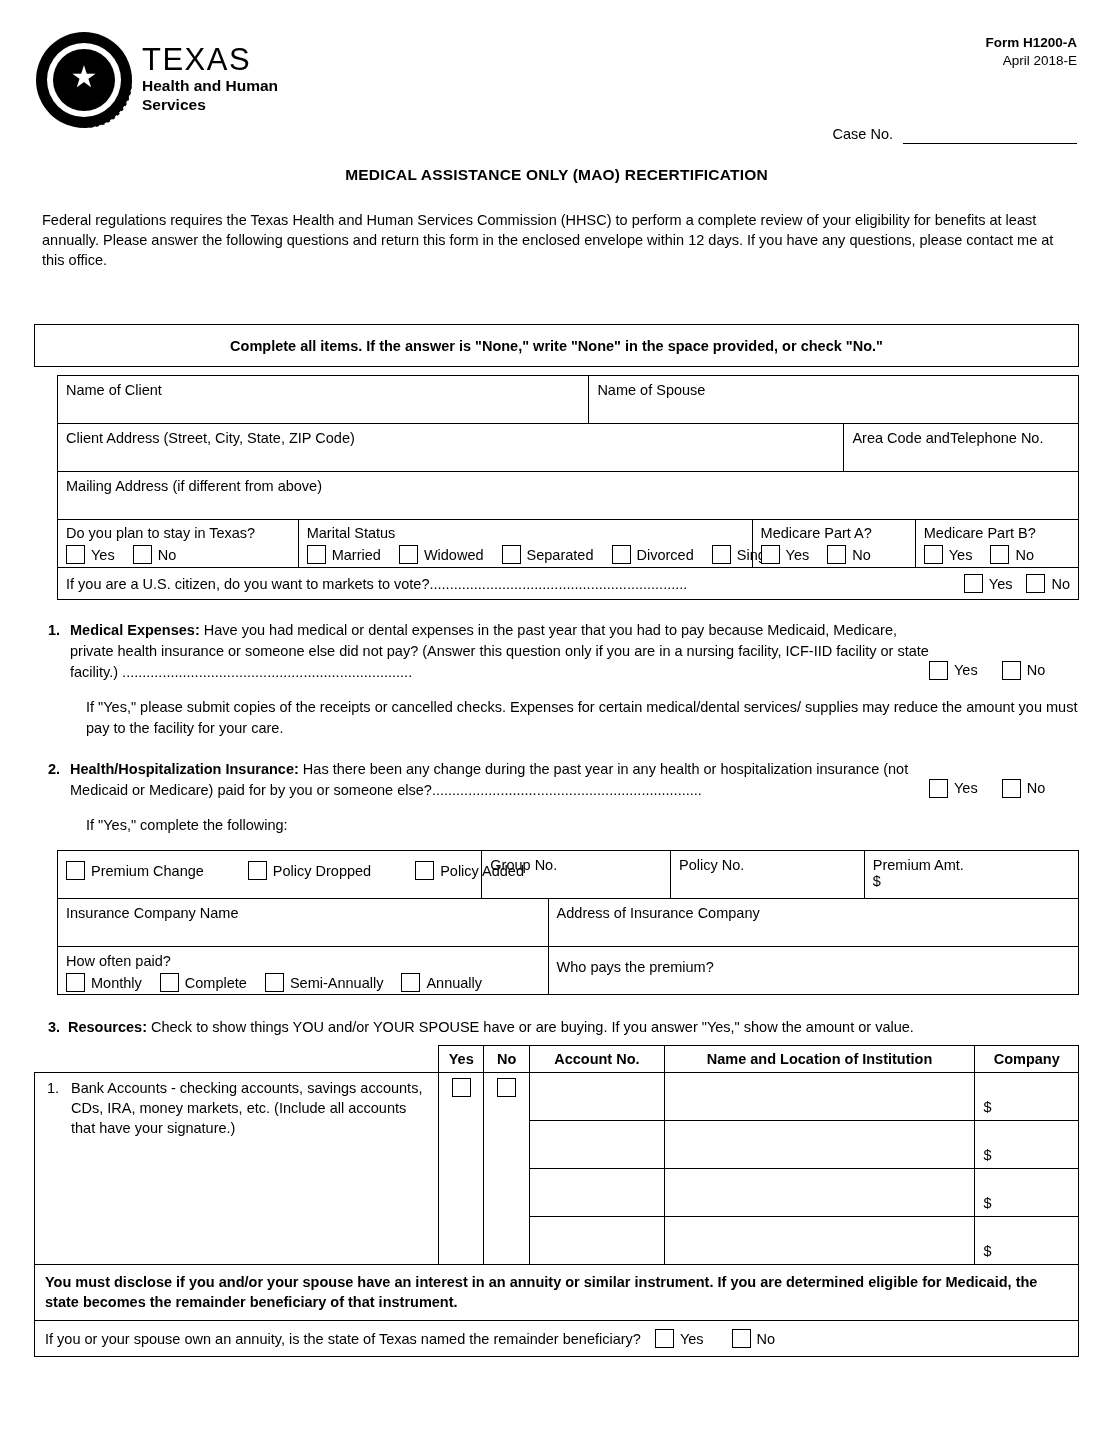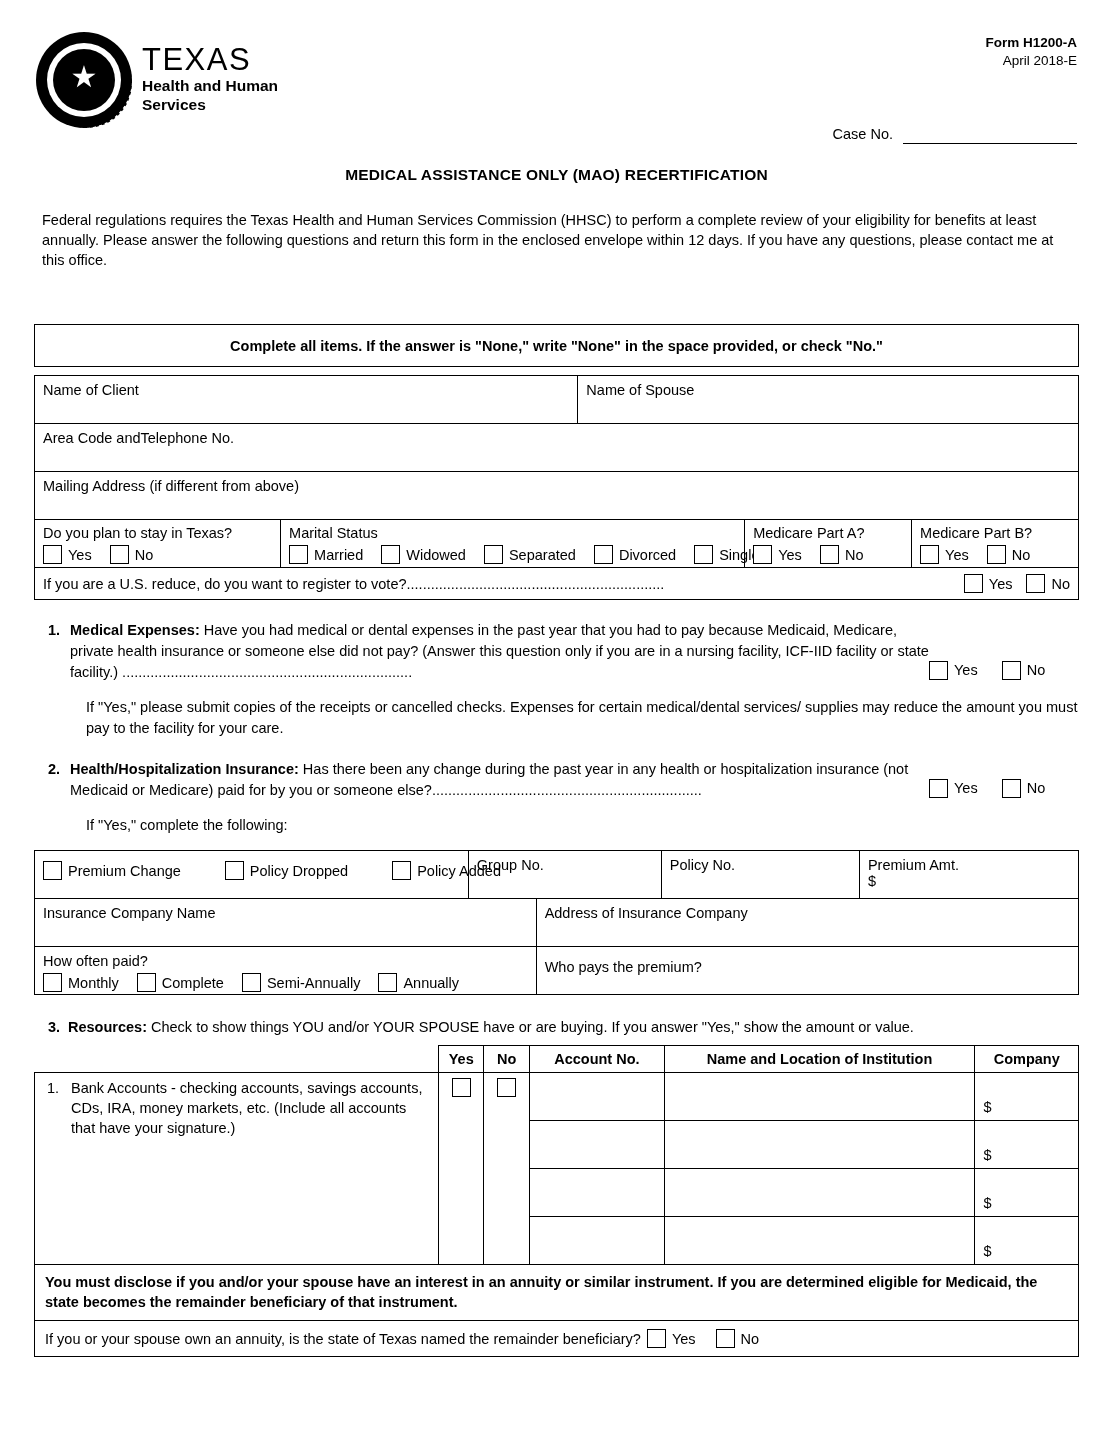--- a/index.html
+++ b/index.html
@@ -143,20 +143,21 @@
     align-items: center;
     justify-content: center;
     font-size: 14.5px;
     font-weight: bold;
   }
   .tbl {
     border-left: 1.5px solid #000;
     border-right: 1.5px solid #000;
     border-top: 1.5px solid #000;
     box-sizing: border-box;
+    margin-left: 23px;
   }
   .row {
     display: flex;
     border-bottom: 1.5px solid #000;
     box-sizing: border-box;
   }
   .cell {
     box-sizing: border-box;
     padding: 6px 8px 0 8px;
     font-size: 14.5px;
@@ -251,21 +252,21 @@
     font-weight: bold;
   }
   .note2 {
     border: 1.5px solid #000;
     border-top: none;
     box-sizing: border-box;
     padding: 8px 10px;
     font-size: 14.5px;
     display: flex;
     align-items: center;
-    gap: 6px;
+    gap: 14px;
   }
 </style>
 </head>
 <body>
 
 <div class="page">
 
   <div class="header">
     <div class="logo-wrap">
       <div class="seal">
@@ -300,20 +301,23 @@
   <div class="tbl" style="margin-top:8px;">
     <div class="row h48">
       <div class="cell" style="width:52%">
         <span>Name of Client</span>
       </div>
       <div class="cell" style="width:48%">
         <span>Name of Spouse</span>
       </div>
     </div>
     <div class="row h48">
+      <div class="cell" style="width:77%">
+        <span>Client Address (Street, City, State, ZIP Code)</span>
+      </div>
       <div class="cell" style="width:23%">
         <span>Area Code andTelephone No.</span>
       </div>
     </div>
     <div class="row h48">
       <div class="cell" style="width:100%">
         <span>Mailing Address (if different from above)</span>
       </div>
     </div>
     <div class="row h48 demo-row">
@@ -376,21 +380,21 @@
             <span>Yes</span>
           </span>
           <span class="opt">
             <span class="cb"></span>
             <span>No</span>
           </span>
         </div>
       </div>
     </div>
     <div class="vote-row">
-      <span>If you are a U.S. reduce, do you want to register to vote?</span>
+      <span>If you are a U.S. citizen, do you want to markets to vote?</span>
       <span class="dots">................................................................</span>
       <span class="opt">
         <span class="cb"></span>
         <span>Yes</span>
       </span>
       <span class="opt" style="margin-right:0">
         <span class="cb"></span>
         <span>No</span>
       </span>
     </div>

